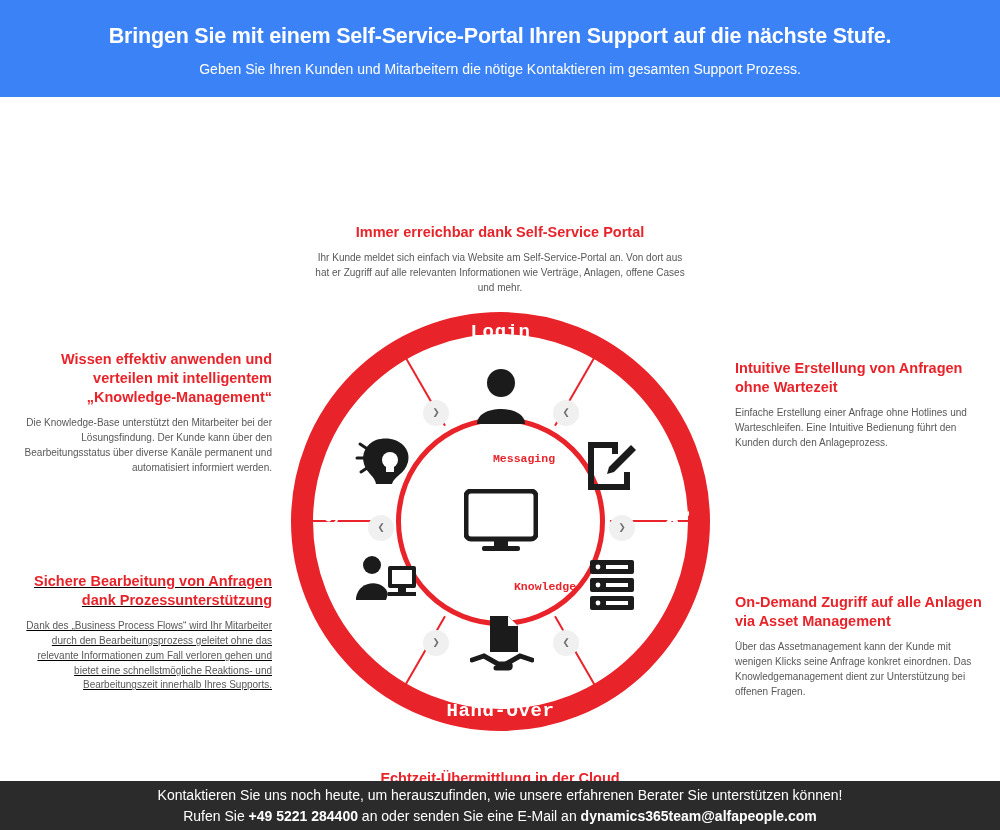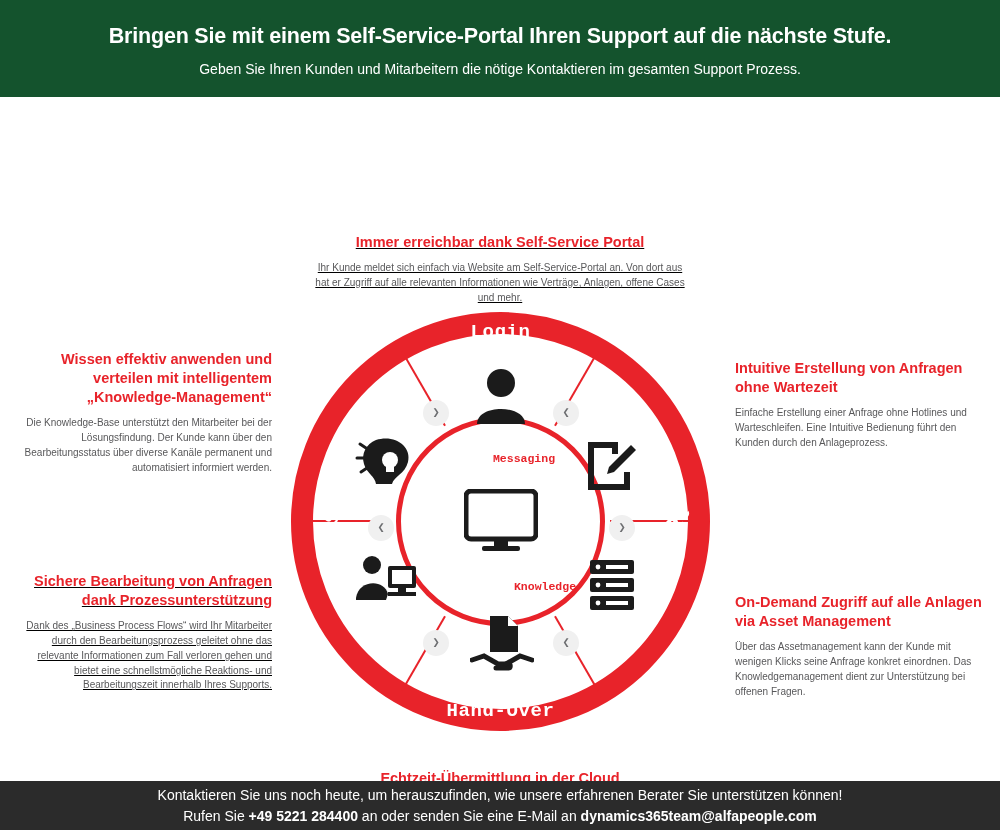--- a/index.html
+++ b/index.html
@@ -5,21 +5,21 @@
   * { box-sizing: border-box; margin: 0; padding: 0; }
   body {
     width: 1000px; height: 830px;
     font-family: "Liberation Sans", sans-serif;
     background: #ffffff;
     position: relative;
     overflow: hidden;
   }
   
   .header {
-    background: #14532d;
+    background: #3b82f6;
     height: 97px;
     width: 100%;
     display: flex;
     flex-direction: column;
     align-items: center;
     justify-content: center;
     padding-top: 4px;
   }
   .header-title {
     color: #ffffff;
@@ -53,21 +53,21 @@
   }
   .block p {
     color: #58585a;
     font-size: 10px;
     line-height: 1.48;
   }
   .ta-r { text-align: right; }
   .ta-l { text-align: left; }
   .ta-c { text-align: center; }
 
-  #blk-top      { left: 292px; top: 136px;  width: 416px; text-decoration: underline; }
+  #blk-top      { left: 292px; top: 126px;  width: 416px; }
   #blk-top p    { padding: 0 22px; }
   #blk-left-1   { left: 20px;  top: 253px;  width: 252px; }
   #blk-left-2   { left: 20px;  top: 475px;  width: 252px; text-decoration: underline; }
   #blk-right-1  { left: 735px; top: 262px;  width: 252px; }
   #blk-right-2  { left: 735px; top: 496px;  width: 252px; }
   #blk-bottom   { left: 292px; top: 672px;  width: 416px; }
   #blk-bottom p { padding: 0 22px; }
 
   
   .wheel {

